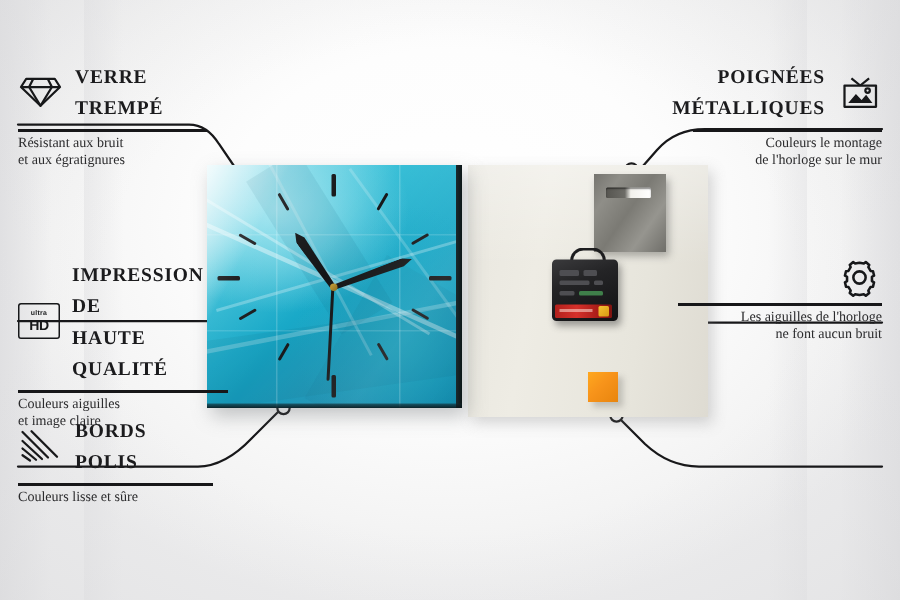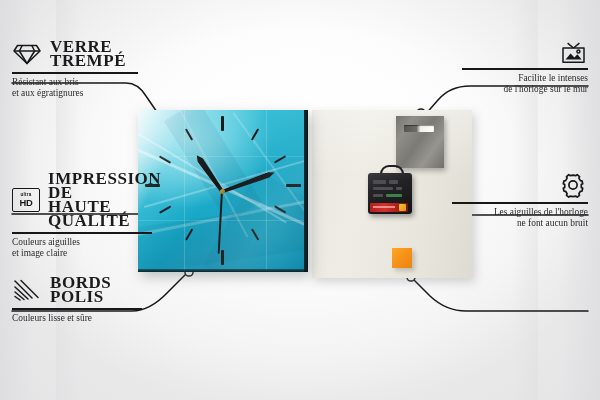--- a/index.html
+++ b/index.html
@@ -92,21 +92,21 @@
   .hand-s{height:1.8px;width:62px;background:#141517;}
   .hand-cap{position:absolute;width:5px;height:5px;border-radius:50%;
     background:linear-gradient(135deg,#caa23a,#8a6a18);}
 
   
   .feat{position:absolute;}
   .feat .head{display:flex;align-items:center;gap:8px;}
   .feat.right .head{justify-content:flex-end;}
   .feat .title{
     font-family:"Liberation Serif",serif;font-weight:700;
-    font-size:17px;line-height:14px;letter-spacing:.55px;color:#1b1b1d;
+    font-size:13px;line-height:21px;letter-spacing:.55px;color:#1b1b1d;
     text-transform:uppercase;white-space:pre-line;
   }
   .feat.right .title{text-align:right;}
   .feat .rule{height:1.6px;background:#171719;margin:4px 0 3px;}
   .feat .desc{
     font-family:"Liberation Serif",serif;font-size:9.4px;line-height:11.4px;
     color:#2b2b2d;white-space:pre-line;
   }
   .feat.right .desc{text-align:right;}
   .ico{flex:0 0 auto;display:block;}
@@ -212,21 +212,21 @@
         <g fill="none" stroke="#17181a" stroke-width="1.5" stroke-linejoin="round">
           <path d="M5.5,3.5 H24.5 L28,9 L15,21.5 L2,9 Z"></path>
           <path d="M2,9 H28"></path>
             <path d="M10.2,3.5 L7.4,9 L15,21.5 L22.6,9 L19.8,3.5"></path>
         </g>
       </svg>
       <div class="title">VERRE
 TREMPÉ</div>
     </div>
     <div class="rule"></div>
-    <div class="desc">Résistant aux bris
+    <div class="desc">Résistant aux bruit
 et aux égratignures</div>
   </div>
 
   <div class="feat left" style="left:12px;top:172px;width:140px;">
     <div class="head">
       <div class="hd-box ico">
         <span class="hd-top">ultra</span>
         <span class="hd-bot">HD</span>
       </div>
       <div class="title">IMPRESSION DE
@@ -250,31 +250,33 @@
       </svg>
       <div class="title">BORDS
 POLIS</div>
     </div>
     <div class="rule"></div>
     <div class="desc">Couleurs lisse et sûre</div>
   </div>
 
   <div class="feat right" style="left:462px;top:40px;width:126px;">
     <div class="head">
+      <div class="title">POIGNÉES
+MÉTALLIQUES</div>
       <svg class="ico" width="30" height="24" viewBox="0 0 30 24">
         <g fill="none" stroke="#17181a" stroke-width="1.5" stroke-linejoin="round">
           <rect x="5" y="8" width="21" height="14.2"></rect>
           <path d="M7.5,19.6 L12.6,13.6 L16.4,17.6 L19.4,14.2 L23.6,19.6 Z" fill="#17181a" stroke="none"></path>
           <circle cx="20.4" cy="11.4" r="1.5"></circle>
           <path d="M15.5,8 L9.6,3.2 M15.5,8 L21.4,3.2"></path>
         </g>
       </svg>
     </div>
     <div class="rule"></div>
-    <div class="desc">Facilite le intenses
+    <div class="desc">Couleurs le montage
 de l'horloge sur le mur</div>
   </div>
 
   <div class="feat right" style="left:452px;top:172px;width:136px;">
     <div class="head">
       <svg class="ico" width="30" height="26" viewBox="0 0 30 26">
         <g fill="none" stroke="#17181a" stroke-width="1.7" stroke-linejoin="round" stroke-linecap="round">
           <path d="M15,3.2 l2.9,.5 1.3,-1.0 2.3,1.9 -.6,1.5 1.5,2.5 1.6,.2 .7,2.9 -1.4,.8 0,2.9 1.4,.8 -.7,2.9 -1.6,.2 -1.5,2.5 .6,1.5 -2.3,1.9 -1.3,-1.0 -2.9,.5 -2.9,-.5 -1.3,1.0 -2.3,-1.9 .6,-1.5 -1.5,-2.5 -1.6,-.2 -.7,-2.9 1.4,-.8 0,-2.9 -1.4,-.8 .7,-2.9 1.6,-.2 1.5,-2.5 -.6,-1.5 2.3,-1.9 1.3,1.0 Z"></path>
           <circle cx="15" cy="13" r="4.1"></circle>
         </g>

